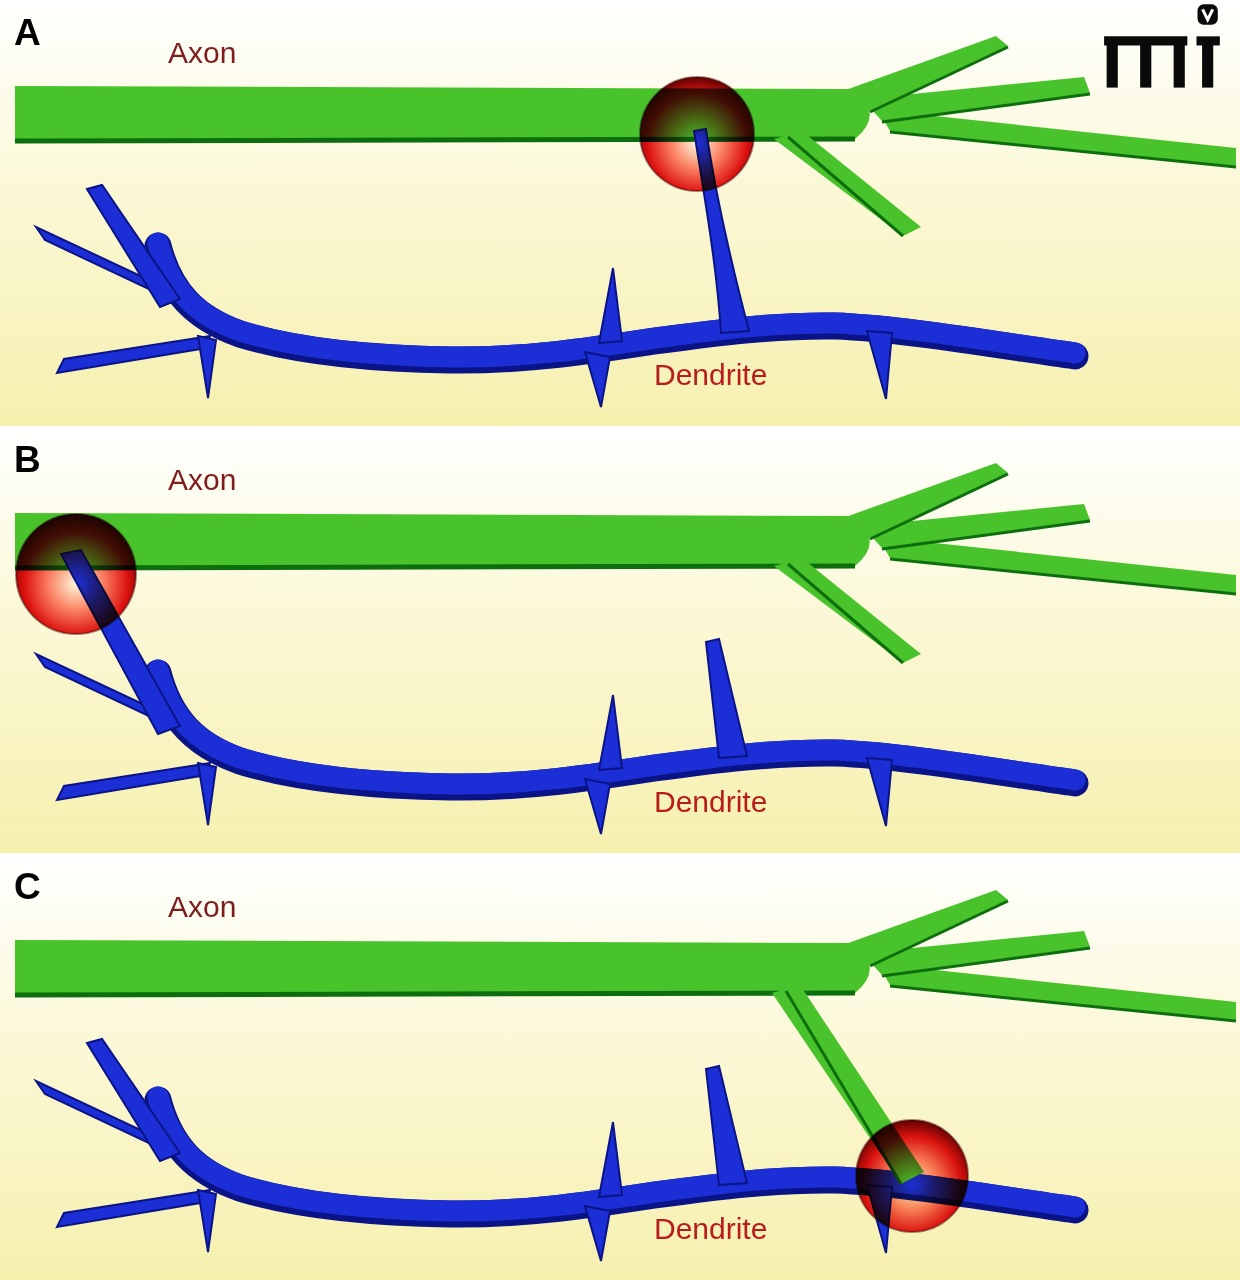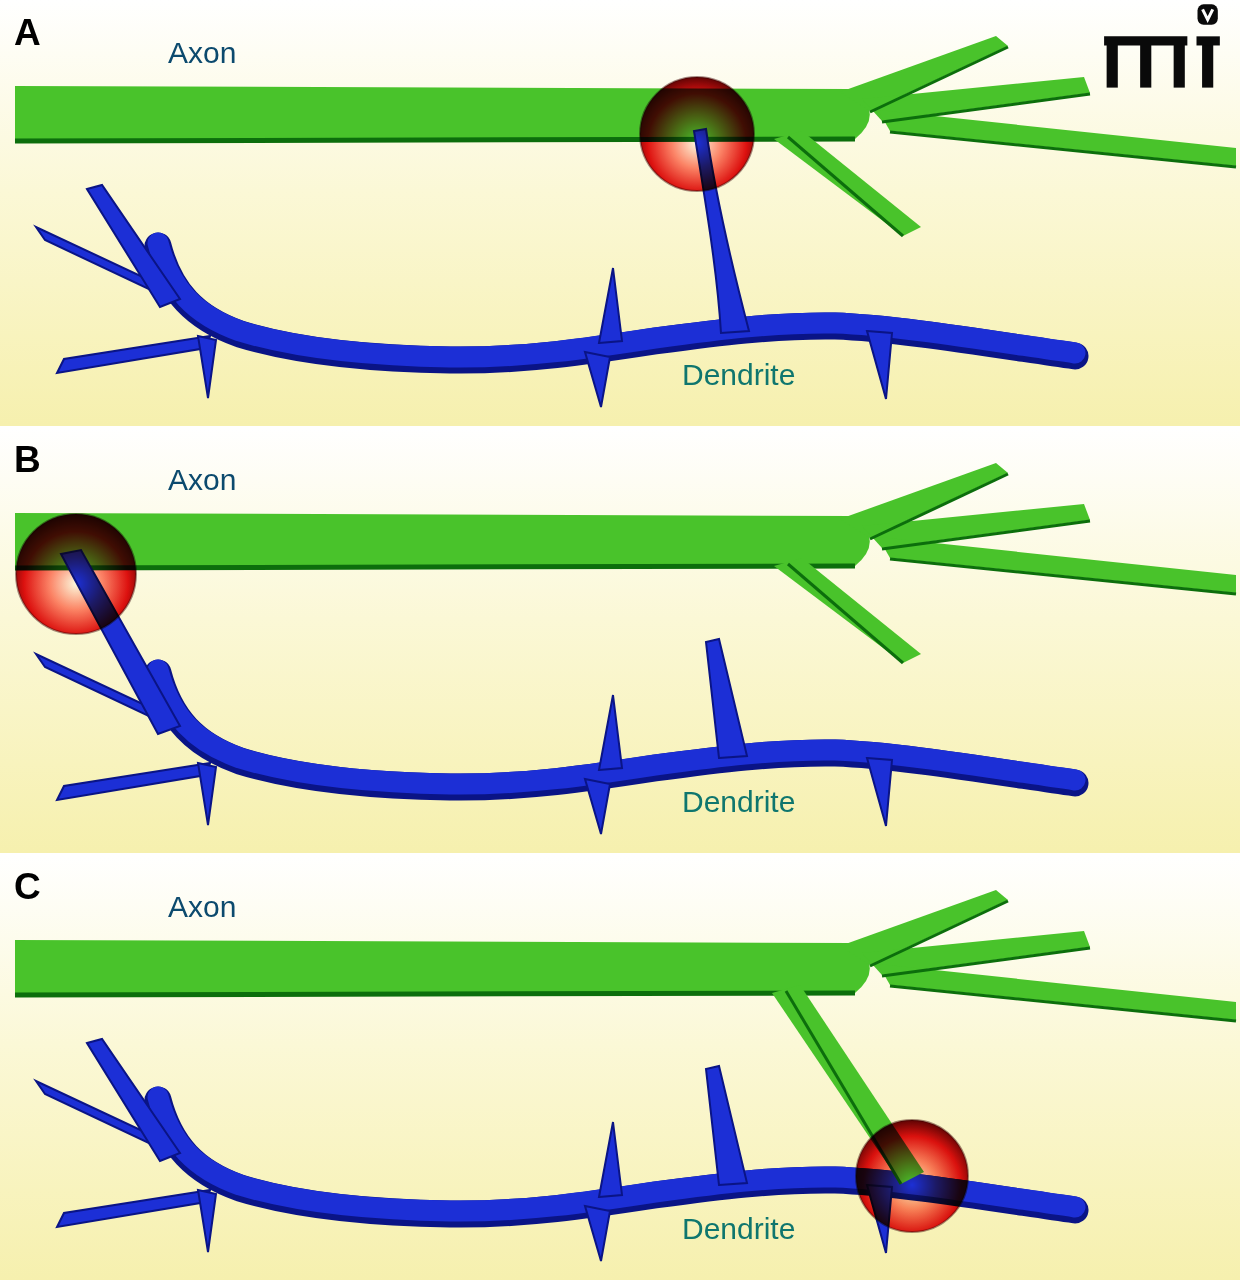--- a/index.html
+++ b/index.html
@@ -1,22 +1,22 @@
 <!DOCTYPE html>
 <html><head>
 <meta charset="utf-8">
 <style>
   html,body{margin:0;padding:0;background:#ffffff;}
   body{font-family:"Liberation Sans", sans-serif;}
   .figure{position:relative;width:1240px;height:1280px;background:#ffffff;overflow:hidden;}
   .panel{position:relative;width:1240px;height:426px;margin-bottom:1px;}
   .panel svg.scene{position:absolute;left:0;top:0;width:100%;height:100%;display:block;}
   .letter{position:absolute;top:12px;left:14px;font-size:37px;font-weight:bold;color:#000;}
-  .axon-label{position:absolute;top:36px;left:168px;font-size:30px;color:#0c4a6e;}
-  .dendrite-label{position:absolute;top:358px;left:682px;font-size:30px;color:#0f766e;}
+  .axon-label{position:absolute;top:36px;left:168px;font-size:30px;color:#7f1d1d;}
+  .dendrite-label{position:absolute;top:358px;left:654px;font-size:30px;color:#b91c1c;}
   .logo{position:absolute;top:2px;right:10px;width:132px;height:90px;}
   .defs-holder{position:absolute;width:0;height:0;overflow:hidden;}
 </style>
 </head>
 <body>
 
 <div class="figure">
 
   <svg class="defs-holder" aria-hidden="true">
     <defs>

